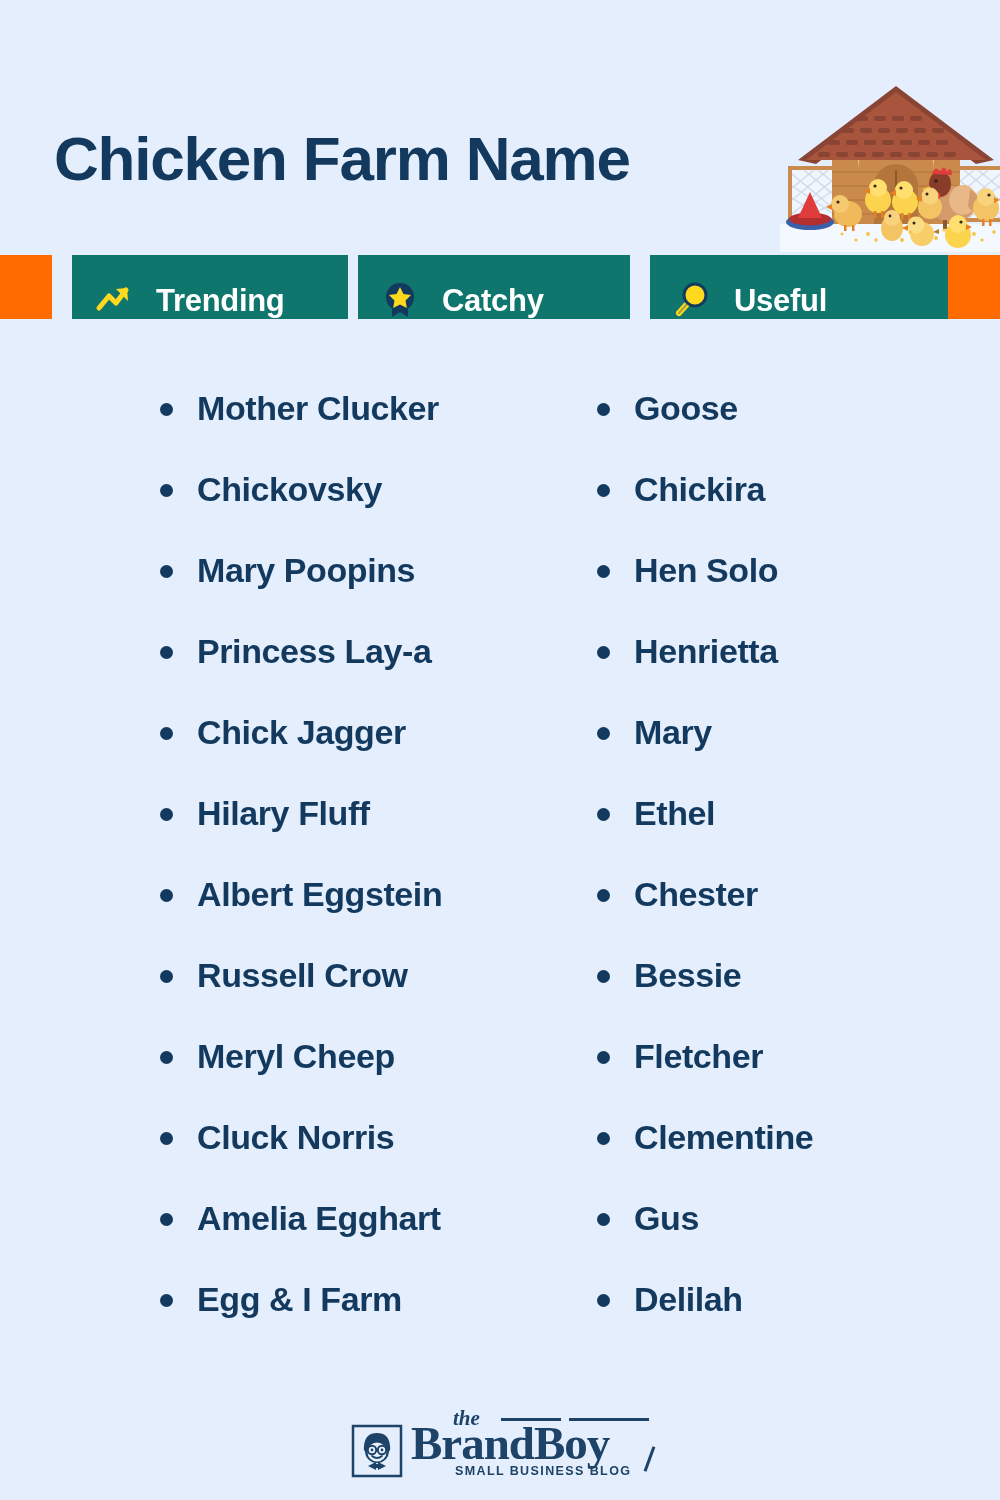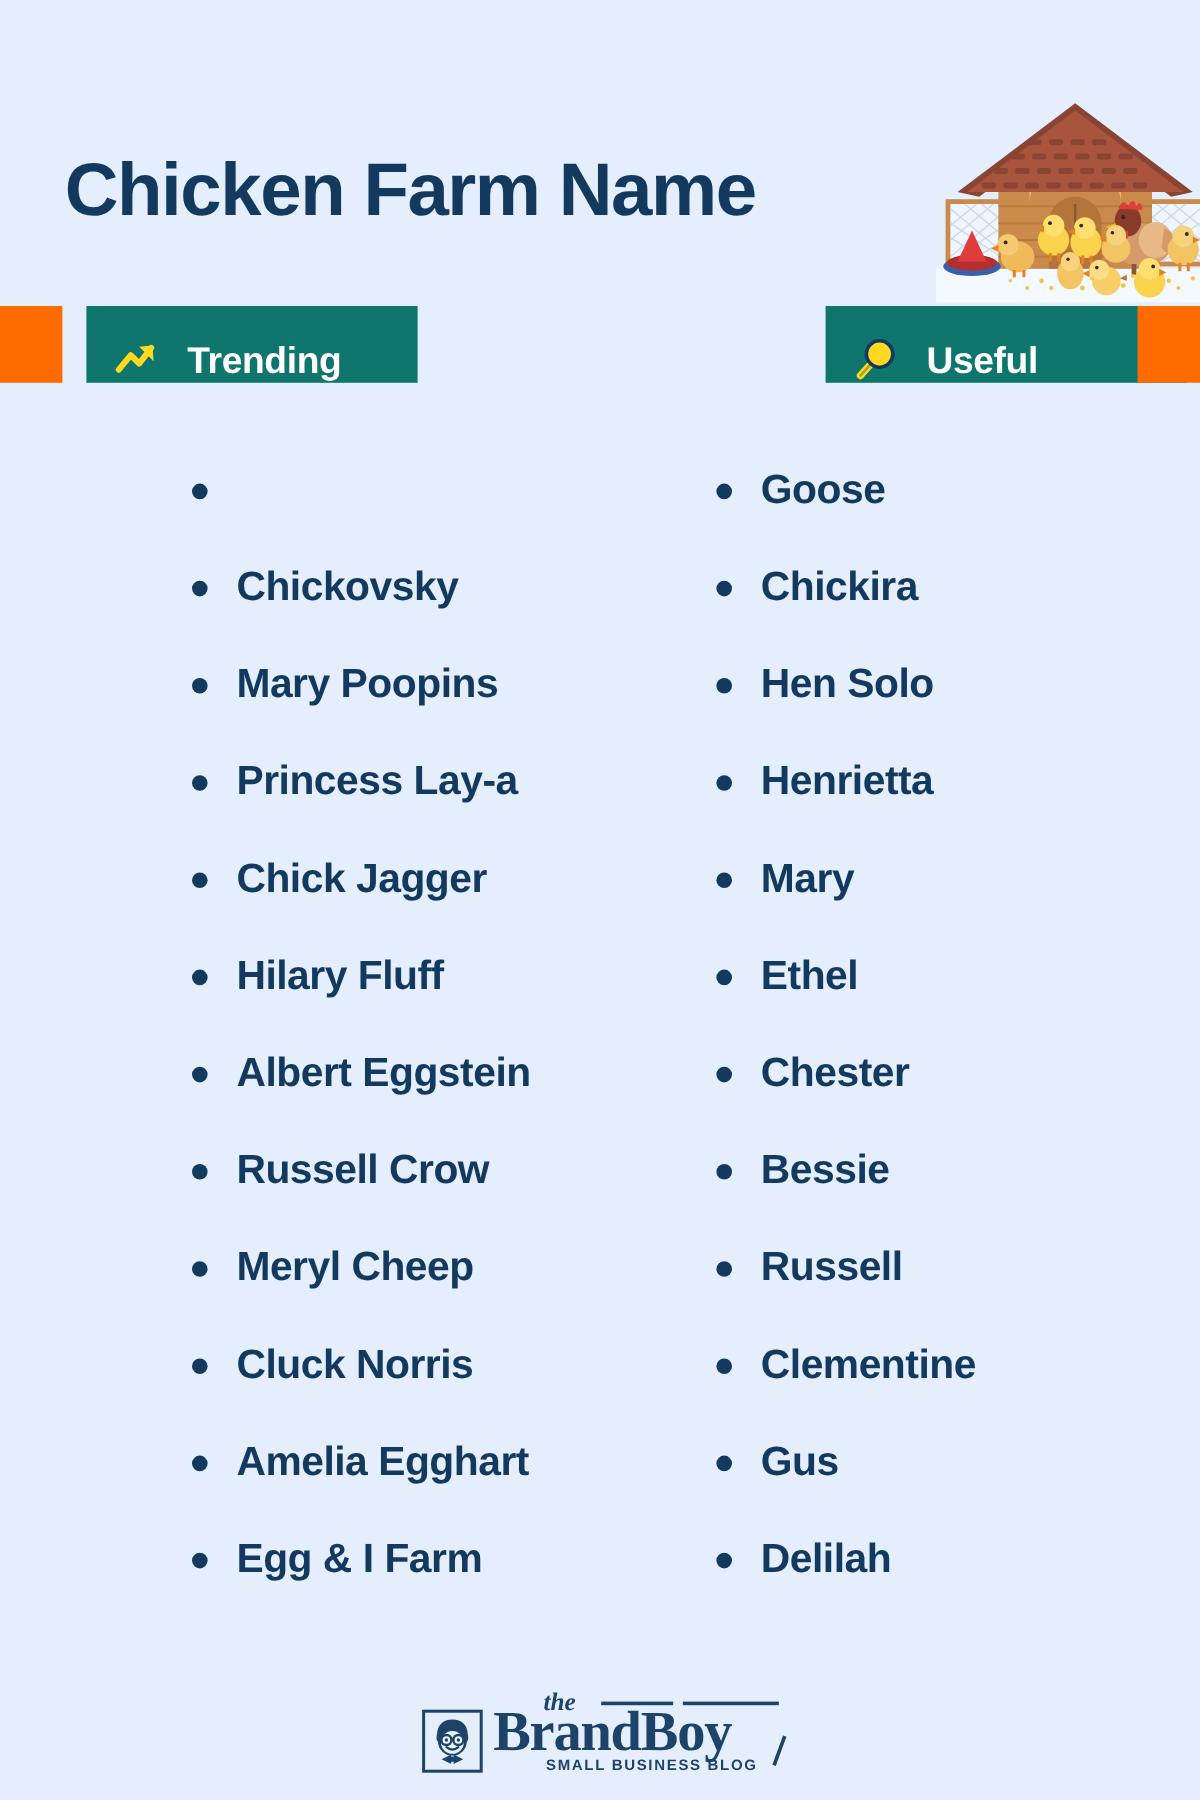--- a/index.html
+++ b/index.html
@@ -66,21 +66,21 @@
     top: 0;
     height: 64px;
     background: #0f766e;
     display: flex;
     align-items: flex-end;
     box-sizing: border-box;
     padding-left: 22px;
   }
   .badge-1 { left: 72px;  width: 276px; }
   .badge-2 { left: 358px; width: 272px; }
-  .badge-3 { left: 650px; width: 301px; margin-left: 38px; }
+  .badge-3 { left: 650px; width: 301px; }
 
   .badge-icon {
     width: 40px;
     height: 40px;
     flex: 0 0 40px;
     display: block;
   }
   .badge-label {
     color: #ffffff;
     font-size: 31px;
@@ -374,38 +374,47 @@
   <div class="badge-cap left"></div>
 
   <div class="badge badge-1">
     <svg class="badge-icon" viewBox="0 0 40 40">
       <path d="M5 29 L15 17 L22 24 L32 11" fill="none" stroke="#ffd91e" stroke-width="5" stroke-linecap="round" stroke-linejoin="round"></path>
       <path d="M33 9 L34 22 L22 10 Z" fill="#ffd91e"></path>
     </svg>
     <span class="badge-label">Trending</span>
   </div>
 
+  <div class="badge badge-2">
+    <svg class="badge-icon" viewBox="0 0 40 40">
+      <path d="M12 26 L12 38 L20 33 L28 38 L28 26 Z" fill="#123a5e"></path>
+      <circle cx="20" cy="18" r="14" fill="#123a5e"></circle>
+      <path d="M20 8 L23.4 14.9 L31 16 L25.5 21.4 L26.8 29 L20 25.4 L13.2 29 L14.5 21.4 L9 16 L16.6 14.9 Z" fill="#ffd91e"></path>
+    </svg>
+    <span class="badge-label">Catchy</span>
+  </div>
 
   <div class="badge badge-3">
     <svg class="badge-icon" viewBox="0 0 40 40">
       <line x1="16" y1="24" x2="7" y2="34" stroke="#ffd91e" stroke-width="6" stroke-linecap="round"></line>
       <line x1="16" y1="24" x2="7" y2="34" stroke="#123a5e" stroke-width="2" stroke-linecap="round" opacity="0.35"></line>
       <circle cx="23" cy="16" r="11" fill="#ffd91e" stroke="#123a5e" stroke-width="3"></circle>
     </svg>
     <span class="badge-label">Useful</span>
   </div>
 
   <div class="badge-cap right"></div>
 </div>
 
 <div class="lists">
 
   <div class="col col-left">
     <div class="name-item">
         <span class="bullet"></span>
+        <span class="name-text">Mother Clucker</span>
       </div>
     <div class="name-item">
         <span class="bullet"></span>
         <span class="name-text">Chickovsky</span>
       </div>
     <div class="name-item">
         <span class="bullet"></span>
         <span class="name-text">Mary Poopins</span>
       </div>
     <div class="name-item">
@@ -474,21 +483,21 @@
     <div class="name-item">
         <span class="bullet"></span>
         <span class="name-text">Chester</span>
       </div>
     <div class="name-item">
         <span class="bullet"></span>
         <span class="name-text">Bessie</span>
       </div>
     <div class="name-item">
         <span class="bullet"></span>
-        <span class="name-text">Russell</span>
+        <span class="name-text">Fletcher</span>
       </div>
     <div class="name-item">
         <span class="bullet"></span>
         <span class="name-text">Clementine</span>
       </div>
     <div class="name-item">
         <span class="bullet"></span>
         <span class="name-text">Gus</span>
       </div>
     <div class="name-item">

